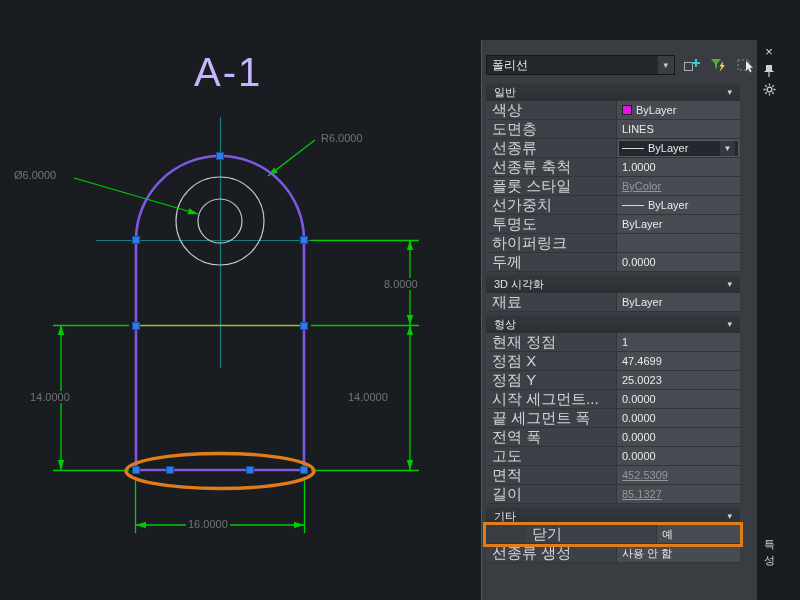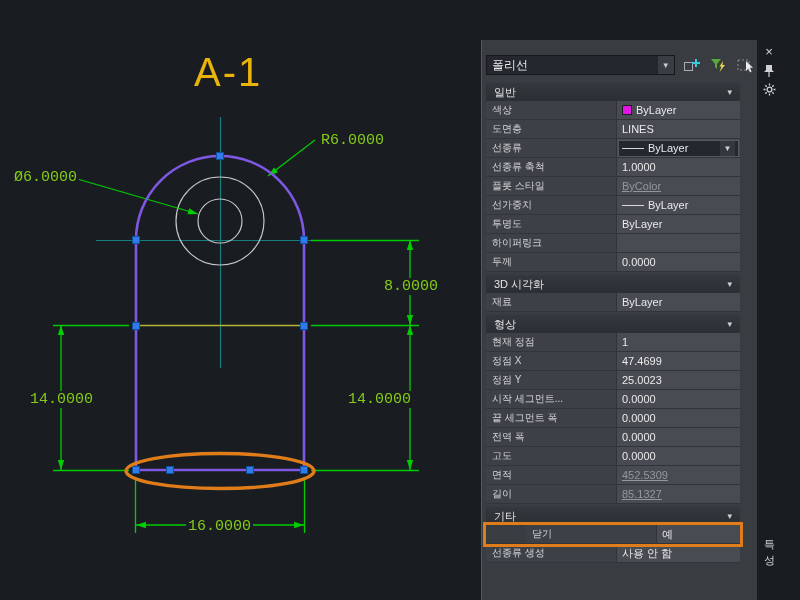--- a/index.html
+++ b/index.html
@@ -8,25 +8,25 @@
     background:#191d22;
     font-family:"Liberation Sans","DejaVu Sans",sans-serif;
     position:relative;
   }
 
   
   .canvas { position:absolute; inset:0; }
   svg.drawing { position:absolute; left:0; top:0; }
   .cad-title {
     position:absolute; left:194px; top:50px;
-    font-size:40px; color:#eab308; letter-spacing:2px;
+    font-size:40px; color:#c4b5fd; letter-spacing:2px;
   }
   .dimtext {
-    position:absolute; color:#84cc16; font-size:15px;
-    font-family:Liberation Mono, monospace;
+    position:absolute; color:#737373; font-size:11px;
+    font-family:Liberation Sans, sans-serif;
     background:#191d22; padding:0 2px; white-space:nowrap;
   }
 
   
   .palette {
     position:absolute; left:481px; top:40px; width:276px; height:560px;
     background:#393d42; border-left:1px solid #54585e;
     padding:15px 0 0 4px;
   }
   .ptop { display:flex; align-items:center; gap:6px; height:20px; margin-bottom:8px; }
@@ -42,21 +42,21 @@
 
   .sec-h {
     width:254px; height:18px; margin-top:3px;
     background:linear-gradient(#34383e,#2b2f34);
     display:flex; align-items:center; color:#e3e4e6; font-size:11px; padding:0 8px;
   }
   .sec-h .chev { margin-left:auto; font-size:9px; color:#cfd1d3; }
 
   .prow { width:254px; height:19px; display:flex; border-bottom:1px solid #31353a; }
   .plabel {
-    width:131px; background:#3d4147; color:#d2d4d6; font-size:10px;
+    width:131px; background:#3d4147; color:#d2d4d6; font-size:15px;
     display:flex; align-items:center; padding:0 6px;
     border-right:1px solid #31353a; white-space:nowrap; overflow:hidden;
   }
   .pvalue {
     flex:1; background:#484c52; color:#e9eaeb; font-size:11px;
     display:flex; align-items:center; padding:0 5px; gap:4px;
     white-space:nowrap; overflow:hidden;
   }
   .pvalue.muted { color:#94979a;text-decoration:underline; }
   .swatch { width:10px; height:10px; background:#e515e5; border:1px solid #1e1e1e; flex:none; }

